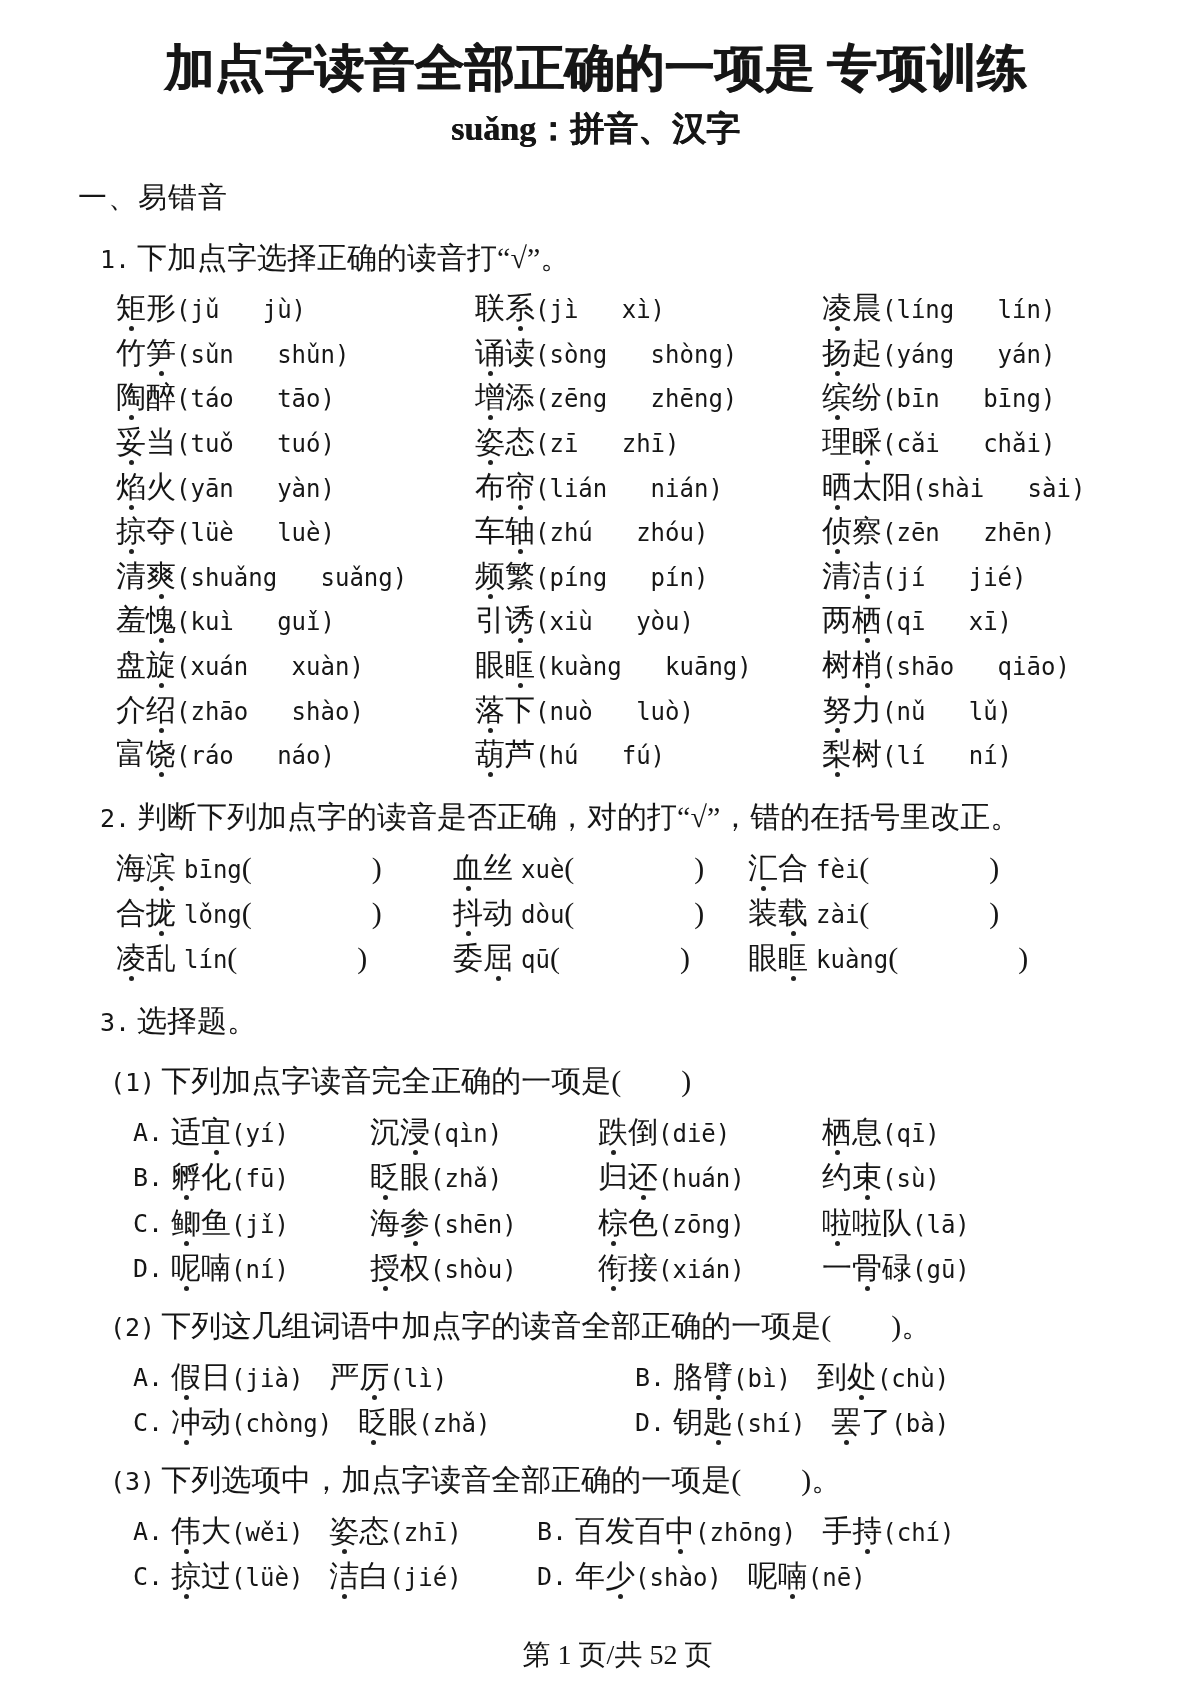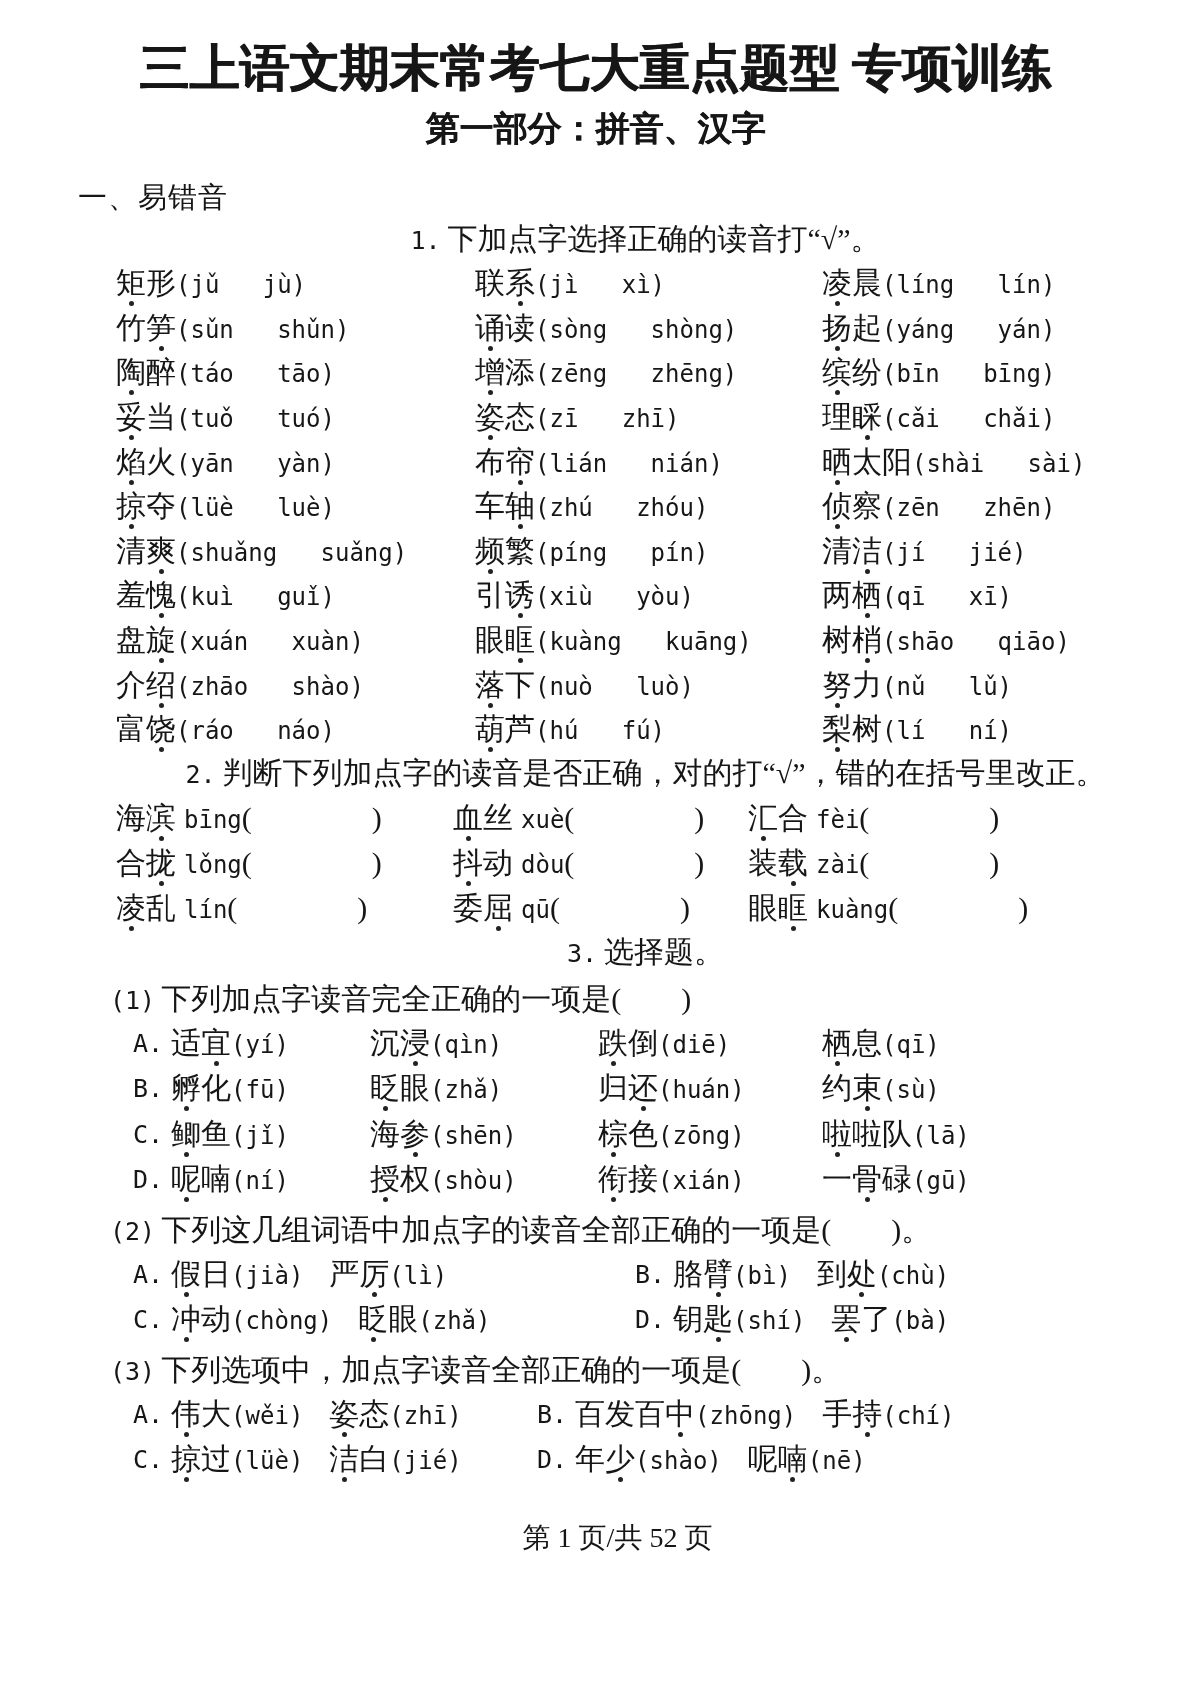--- a/index.html
+++ b/index.html
@@ -21,23 +21,23 @@
     margin:8px 0 0;text-align:center;
     font-size:34px;font-weight:700;
     text-shadow:.6px 0 0 currentColor;
   }
   .section-head{
     margin:26px 0 0 78px;
     font-family:"Liberation Sans","DejaVu Sans",sans-serif;
     font-size:29px;font-weight:400;letter-spacing:1px;
   }
 
-  .qline{margin:4px 0 0 100px;font-size:30px;line-height:34px;white-space:nowrap;text-align:center;}
+  .qline{margin:16px 0 0 100px;font-size:30px;line-height:47px;white-space:nowrap;}
   .qnum{font-family:"DejaVu Sans Mono","Liberation Mono",monospace;font-size:25px;margin-right:7px;}
-  .subline{margin:10px 0 0 110px;font-size:30px;line-height:36px;white-space:nowrap;}
+  .subline{margin:10px 0 0 110px;font-size:30px;line-height:50px;white-space:nowrap;}
   .sublabel{font-family:"DejaVu Sans Mono","Liberation Mono",monospace;font-size:25px;margin-right:6px;}
 
   .grid{display:grid;}
   .q1-grid{margin:4px 0 0 116px;grid-template-columns:359px 347px 1fr;grid-auto-rows:44.6px;}
   .q2-grid{margin:4px 4px 0 116px;grid-template-columns:337px 295px 1fr;grid-auto-rows:45px;}
   .cell{display:flex;align-items:center;white-space:nowrap;}
 
   .optrows{margin:2px 0 0 133px;}
   .row{display:grid;height:45.2px;align-items:center;}
   .row4{grid-template-columns:237px 228px 224px 1fr;}
@@ -63,22 +63,22 @@
     font-size:25px;margin-right:8px;
   }
 
   .footer{margin-top:36px;text-align:center;font-size:28px;padding-left:44px;}
 </style>
 </head>
 <body>
 
 <div class="doc">
 
-  <h1 class="title">三上语文期末常考七大重点题型 专项训练</h1>
-  <h2 class="subtitle">第一部分：拼音、汉字</h2>
+  <h1 class="title">加点字读音全部正确的一项是 专项训练</h1>
+  <h2 class="subtitle">suǎng：拼音、汉字</h2>
 
   <div class="section-head">一、易错音</div>
 
   <div class="qline">
     <span class="qnum">1.</span><span>下加点字选择正确的读音打“√”。</span>
   </div>
   <div class="grid q1-grid">
       <div class="cell">
         <span class="entry"><span class="zh"><span class="dotchar">矩</span>形</span><span class="pin">(jǔ   jù)</span></span>
       </div>

